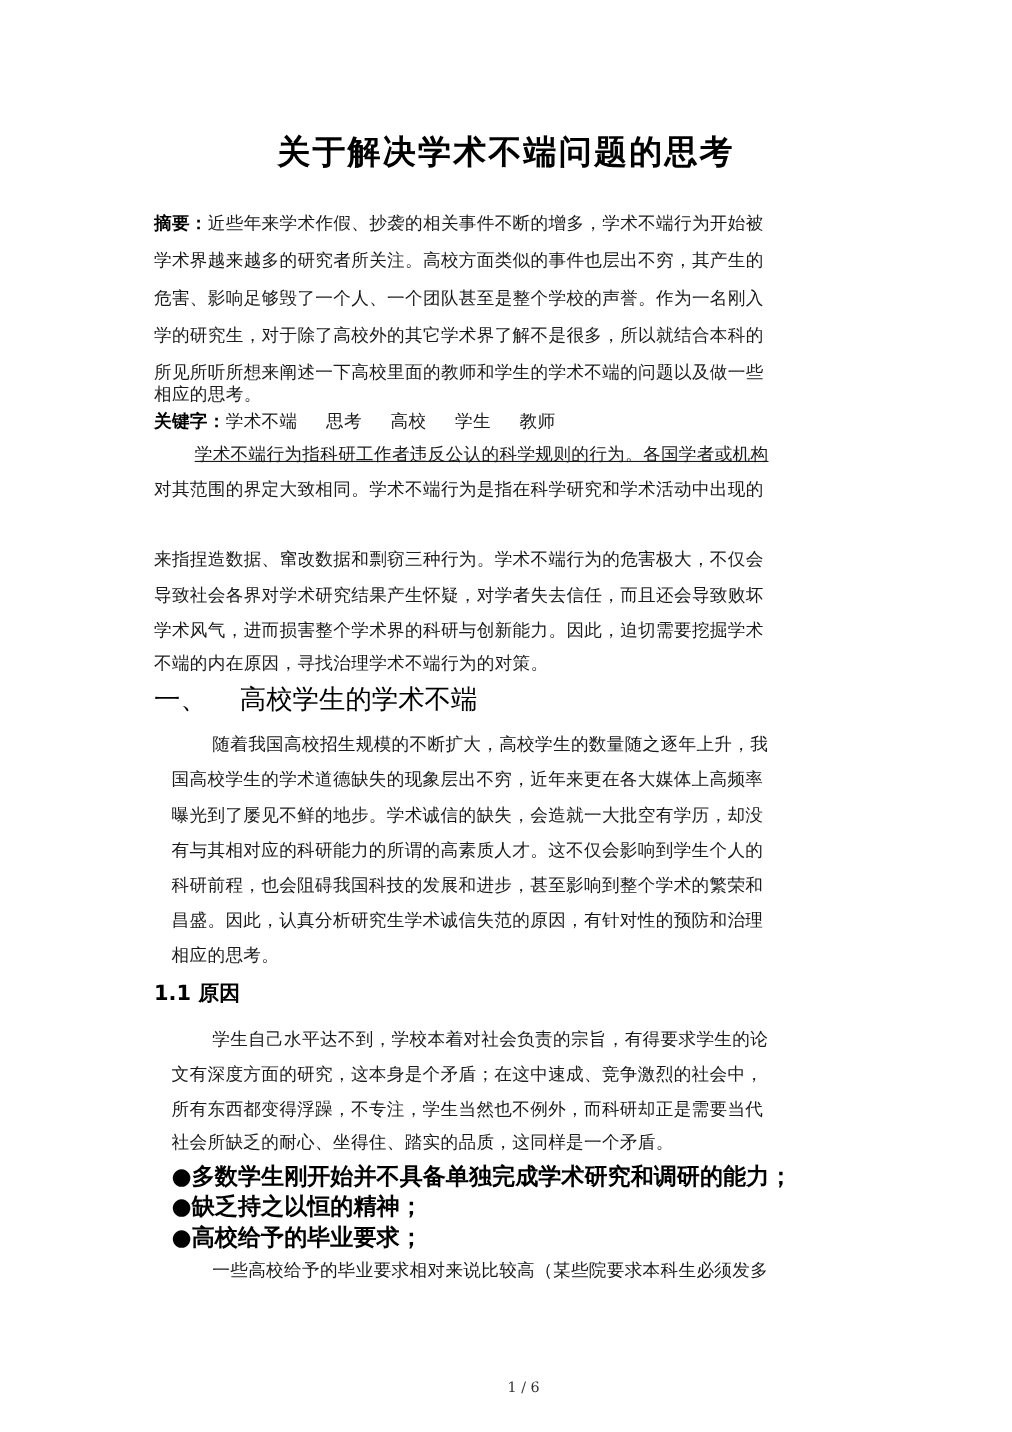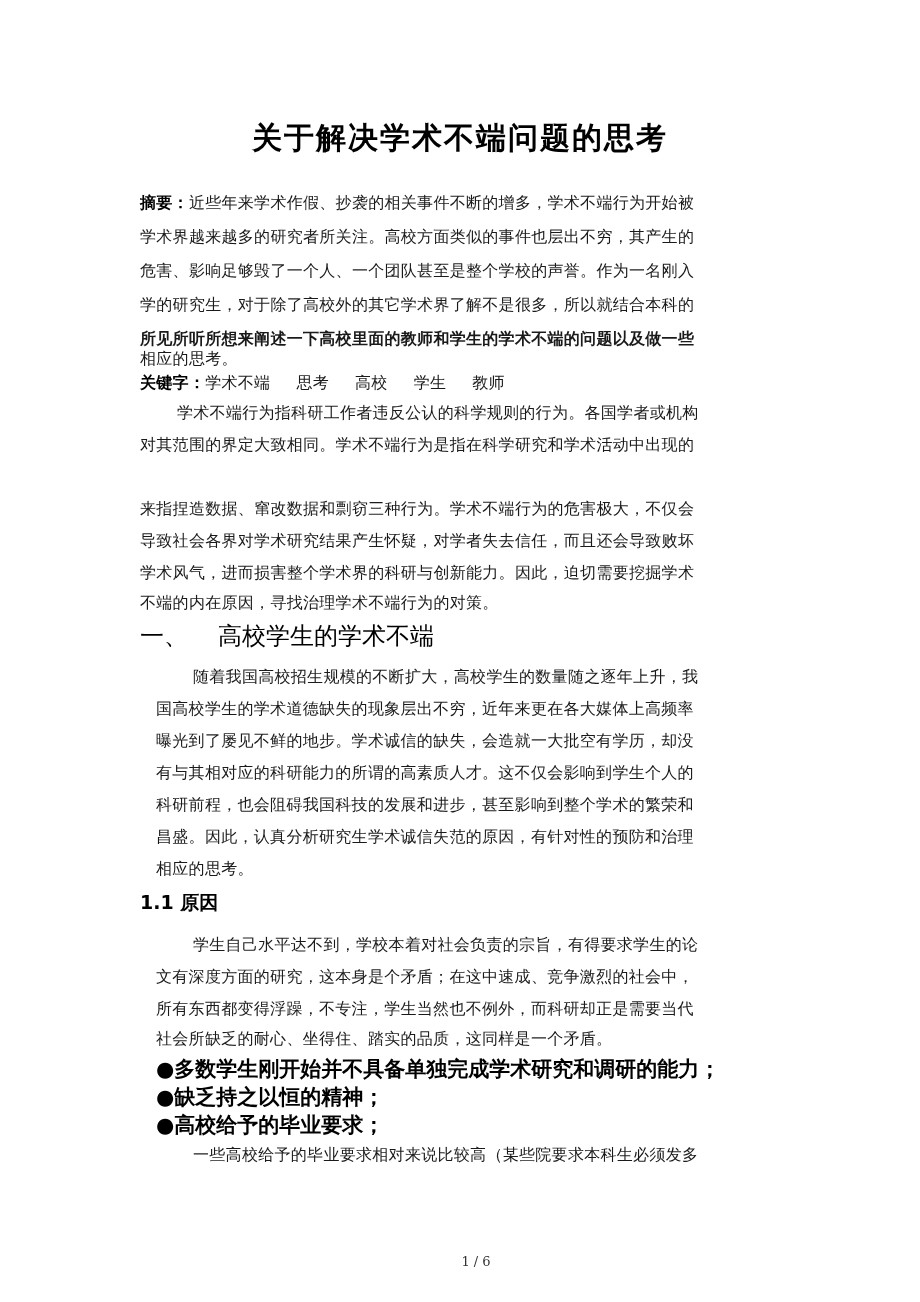--- a/index.html
+++ b/index.html
@@ -28,28 +28,28 @@
 <div class="page">
 
   <div class="title">关于解决学术不端问题的思考</div>
 
   <div class="line" style="left:140px; top:190px;">
     <span class="bold">摘要：</span><span>近些年来学术作假、抄袭的相关事件不断的增多，学术不端行为开始被</span>
   </div>
   <div class="line" style="left:140px; top:224px;">学术界越来越多的研究者所关注。高校方面类似的事件也层出不穷，其产生的</div>
   <div class="line" style="left:140px; top:258px;">危害、影响足够毁了一个人、一个团队甚至是整个学校的声誉。作为一名刚入</div>
   <div class="line" style="left:140px; top:292px;text-align:right;">学的研究生，对于除了高校外的其它学术界了解不是很多，所以就结合本科的</div>
-  <div class="line" style="left:140px; top:326px;font-weight:bold;">所见所听所想来阐述一下高校里面的教师和学生的学术不端的问题以及做一些</div>
+  <div class="line" style="left:140px; top:326px;">所见所听所想来阐述一下高校里面的教师和学生的学术不端的问题以及做一些</div>
   <div class="line" style="left:140px; top:346px;">相应的思考。</div>
 
   <div class="line" style="left:140px; top:370px;">
     <span class="bold">关键字：</span><span class="kw">学术不端</span><span class="kw">思考</span><span class="kw">高校</span><span class="kw">学生</span><span class="kw">教师</span>
   </div>
 
-  <div class="line" style="left:177px; top:400px;">学术不端行为指科研工作者违反公认的科学规则的行为。各国学者或机构</div>
+  <div class="line" style="left:177px; top:400px;text-decoration:underline;">学术不端行为指科研工作者违反公认的科学规则的行为。各国学者或机构</div>
   <div class="line" style="left:140px; top:432px;">对其范围的界定大致相同。学术不端行为是指在科学研究和学术活动中出现的</div>
   <div class="line" style="left:140px; top:496px;">来指捏造数据、窜改数据和剽窃三种行为。学术不端行为的危害极大，不仅会</div>
   <div class="line" style="left:140px; top:528px;">导致社会各界对学术研究结果产生怀疑，对学者失去信任，而且还会导致败坏</div>
   <div class="line" style="left:140px; top:560px;">学术风气，进而损害整个学术界的科研与创新能力。因此，迫切需要挖掘学术</div>
   <div class="line" style="left:140px; top:590px;">不端的内在原因，寻找治理学术不端行为的对策。</div>
 
   <div class="h1" style="left:140px; top:620px;">
     <span>一、</span><span style="display:inline-block; width:30px;"></span><span>高校学生的学术不端</span>
   </div>
 

